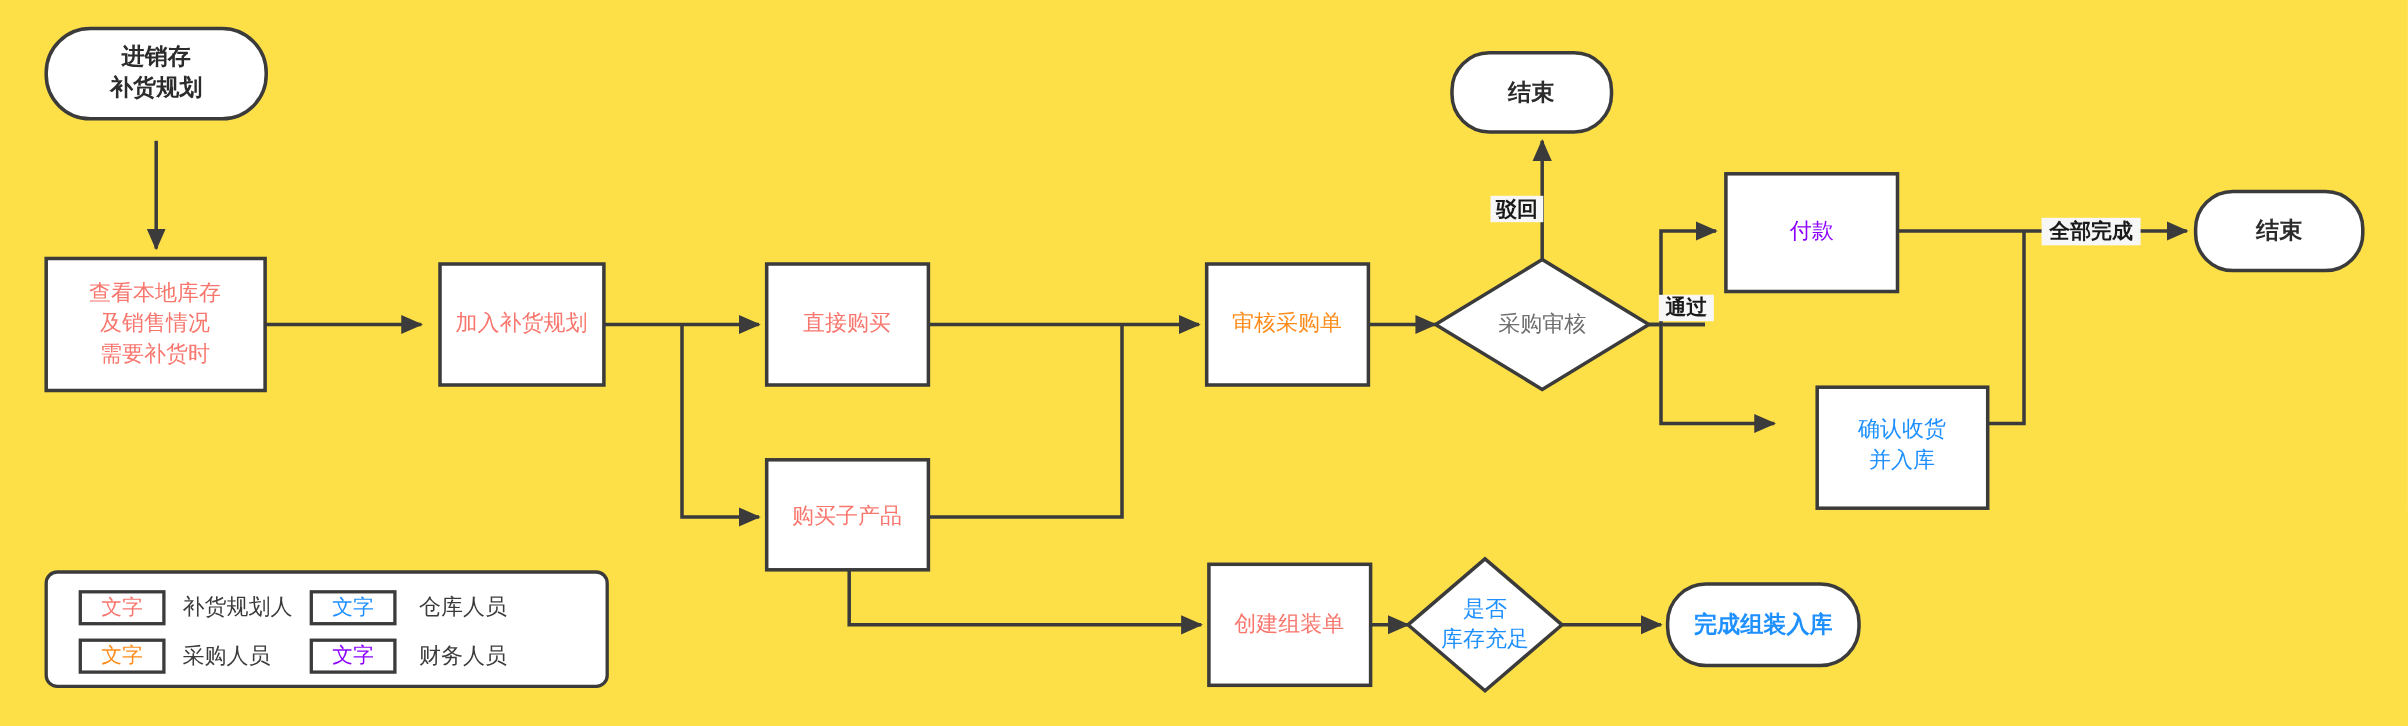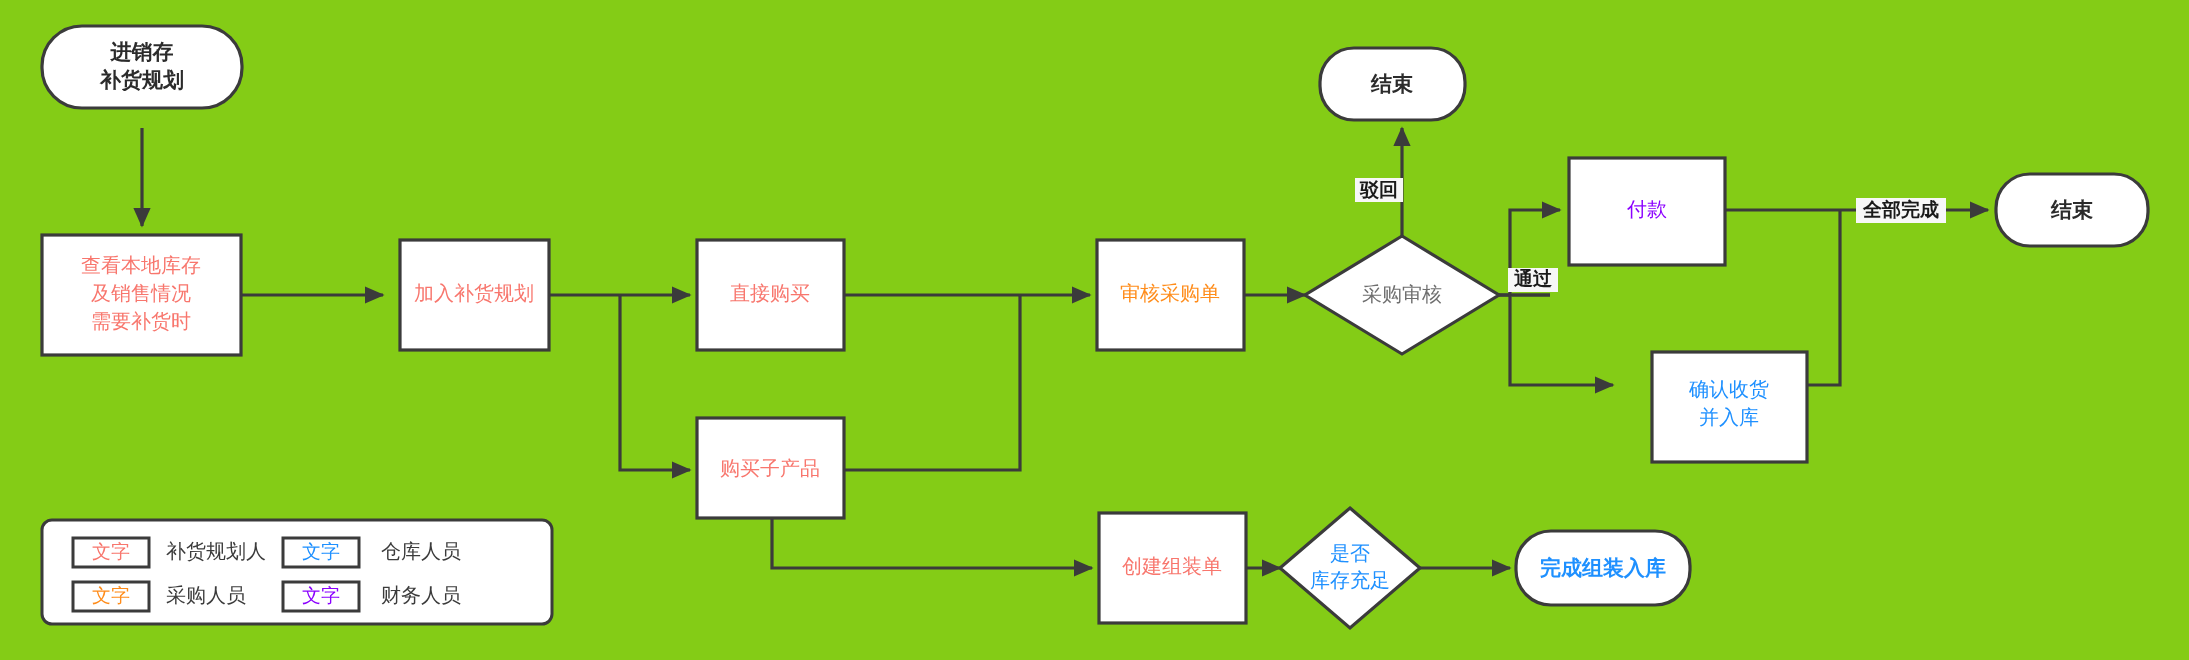--- a/index.html
+++ b/index.html
@@ -10,21 +10,21 @@
   body {
     width: 2189px;
     height: 660px;
     font-family: "Liberation Sans", "DejaVu Sans", sans-serif;
     overflow: hidden;
   }
   #canvas {
     position: relative;
     width: 2189px;
     height: 660px;
-    background: #84cc16;
+    background: #fde047;
   }
   svg#flow {
     position: absolute;
     inset: 0;
     width: 2189px;
     height: 660px;
   }
   .node-shape {
     fill: #ffffff;
     stroke: #3b3b3b;

